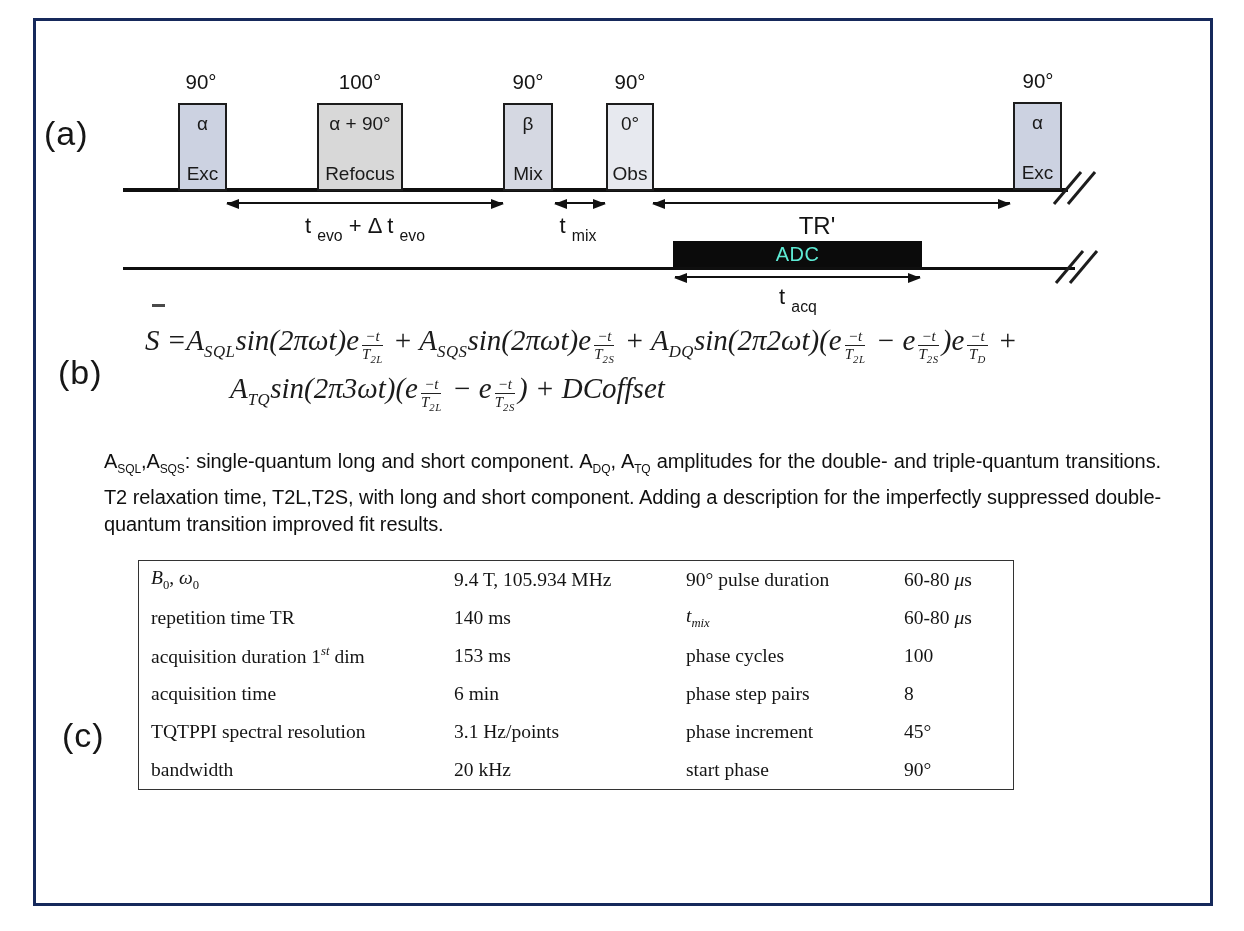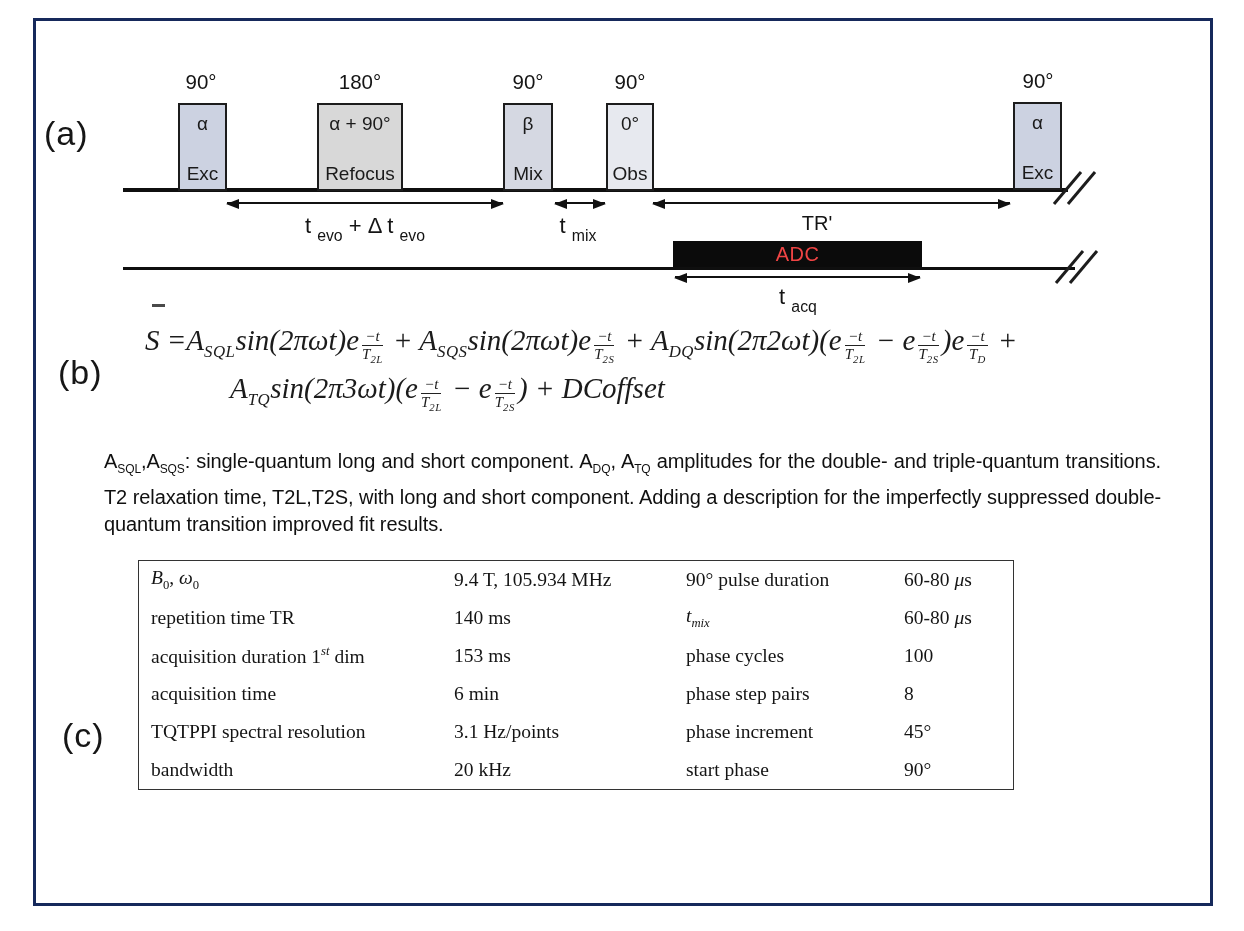--- a/index.html
+++ b/index.html
@@ -16,21 +16,21 @@
                padding:8px 2px 4px 2px; font-size:19px; color:#1a1a1a; }
   .angle-label { position:absolute; font-size:20.5px; color:#141414; text-align:center; }
   .arrow { position:absolute; border-top:2.5px solid #111; }
   .arrow::before { content:""; position:absolute; left:-1px; top:-4.75px; width:0; height:0;
                    border-top:5.5px solid transparent; border-bottom:5.5px solid transparent; border-right:13px solid #111; }
   .arrow::after  { content:""; position:absolute; right:-1px; top:-4.75px; width:0; height:0;
                    border-top:5.5px solid transparent; border-bottom:5.5px solid transparent; border-left:13px solid #111; }
   .ivl-label { position:absolute; font-size:22px; color:#141414; text-align:center; }
   .ivl-label sub, .small-sub { font-size:0.72em; position:relative; top:3px; }
   .adc-bar { position:absolute; display:flex; align-items:center; justify-content:center;
-             color:#ef4444; font-size:20px; letter-spacing:0.5px; }
+             color:#5eead4; font-size:20px; letter-spacing:0.5px; }
   .slash { position:absolute; width:3px; height:42px; background:#1d1d1d; transform:rotate(40deg); }
 
   
   .eq { position:absolute; font-family:"Liberation Serif", serif; font-style:italic;
         font-size:29px; white-space:nowrap; color:#1b1b1b; }
   .eq sub { font-size:0.58em; letter-spacing:0.5px; }
   .fr { display:inline-flex; flex-direction:column; align-items:center; font-size:15px;
         line-height:1.12; vertical-align:9px; margin:0 3px; }
   .fr .ft { border-bottom:1.5px solid #222; padding:0 3px; }
   .fr sub { font-size:0.72em; }
@@ -67,21 +67,21 @@
   <div class="tl" style="left:123px; top:188px; width:945px; height:4px;"></div>
 
   <div class="tl" style="left:123px; top:267px; width:952px; height:3px;"></div>
 
   <div class="slash" style="left:1066px; top:167px;"></div>
   <div class="slash" style="left:1080px; top:167px;"></div>
   <div class="slash" style="left:1068px; top:246px;"></div>
   <div class="slash" style="left:1082px; top:246px;"></div>
 
   <div class="angle-label" style="left:161px; top:70px; width:80px;">90°</div>
-  <div class="angle-label" style="left:320px; top:70px; width:80px;">180°</div>
+  <div class="angle-label" style="left:320px; top:70px; width:80px;">100°</div>
   <div class="angle-label" style="left:488px; top:70px; width:80px;">90°</div>
   <div class="angle-label" style="left:590px; top:70px; width:80px;">90°</div>
   <div class="angle-label" style="left:998px; top:69px; width:80px;">90°</div>
 
   <div class="pulse-box" style="left: 178px; top: 103px; width: 49px; height: 88px; background: rgb(204, 210, 225);">
     <span>α</span>
     <span>Exc</span>
   </div>
   <div class="pulse-box" style="left: 317px; top: 103px; width: 86px; height: 88px; background: rgb(216, 216, 216);">
     <span>α + 90°</span>
@@ -100,21 +100,21 @@
     <span>Exc</span>
   </div>
 
   <div class="arrow" style="left:227px; top:202px; width:276px;"></div>
   <div class="arrow" style="left:555px; top:202px; width:50px;"></div>
   <div class="arrow" style="left:653px; top:202px; width:357px;"></div>
   <div class="arrow" style="left:675px; top:276px; width:245px;"></div>
 
   <div class="ivl-label" style="left:235px; top:213px; width:260px;">t <sub>evo</sub> + Δ t <sub>evo</sub></div>
   <div class="ivl-label" style="left:528px; top:213px; width:100px;">t <sub>mix</sub></div>
-  <div class="ivl-label" style="left:767px; top:212px; width:100px; font-size:20px;text-align:center;">TR'</div>
+  <div class="ivl-label" style="left:767px; top:212px; width:100px; font-size:24px;text-align:center;">TR'</div>
   <div class="adc-bar" style="left: 673px; top: 241px; width: 249px; height: 26px; background: rgb(11, 11, 11);">
     <span>ADC</span>
   </div>
   <div class="ivl-label" style="left:748px; top:284px; width:100px;">t <sub>acq</sub></div>
 </div>
 
 <div class="stray-dash" style="left:152px; top:304px; width:13px; height:3px;"></div>
 <div>
   <div class="eq" style="left:145px; top:324px;">S =A<sub>SQL</sub>sin(2πωt)e<span class="fr">
         <span class="ft">−t</span>

